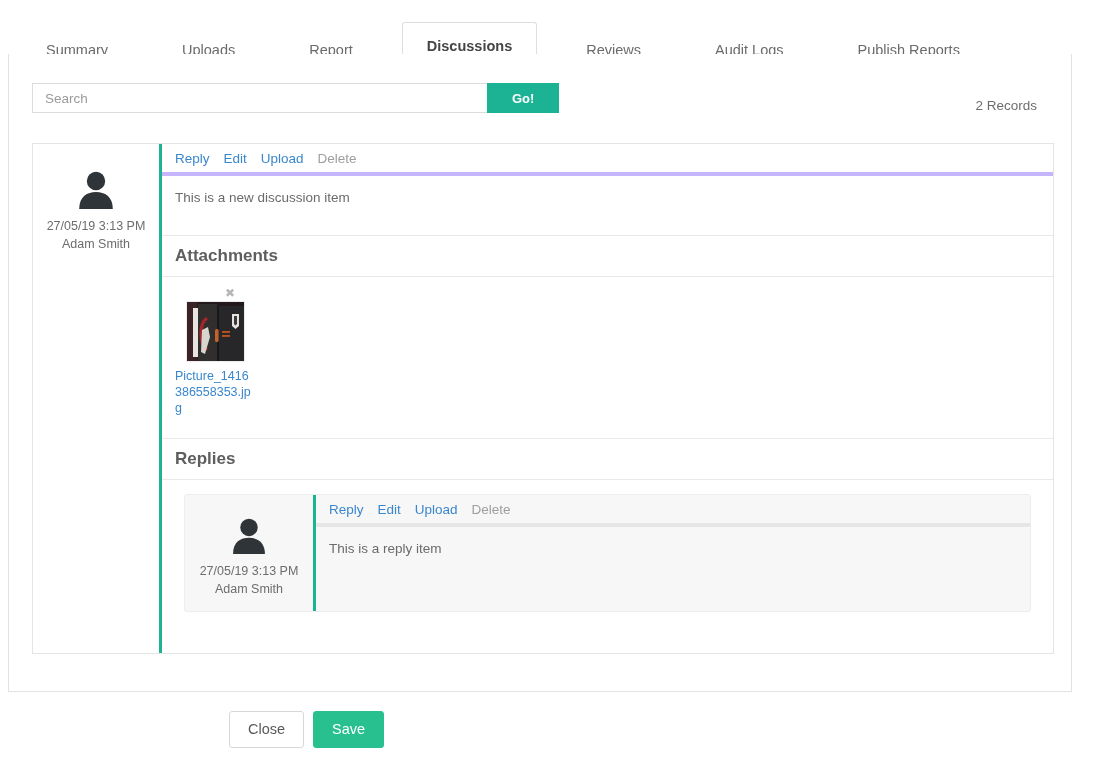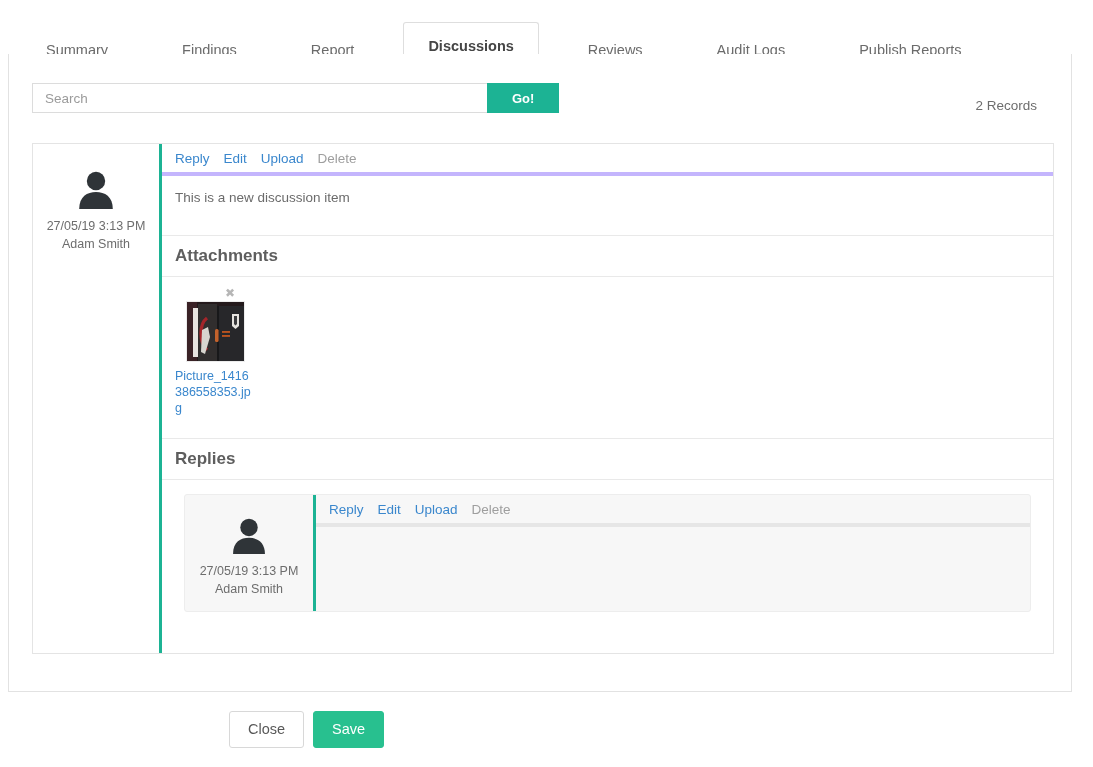--- a/index.html
+++ b/index.html
@@ -252,21 +252,21 @@
     color: #ffffff;
   }
 </style>
 </head>
 <body>
 
 <div class="page">
 
   <div class="tabs">
     <div class="tab"><span>Summary</span></div>
-    <div class="tab"><span>Findings</span></div>
+    <div class="tab"><span>Uploads</span></div>
     <div class="tab"><span>Report</span></div>
     <div class="tab active"><span>Discussions</span></div>
     <div class="tab"><span>Reviews</span></div>
     <div class="tab"><span>Audit Logs</span></div>
     <div class="tab"><span>Publish Reports</span></div>
   </div>
 
   <div class="panel">
 
     <div class="searchrow">
@@ -337,20 +337,21 @@
               <div class="meta-line">27/05/19 3:13 PM</div>
               <div class="meta-line">Adam Smith</div>
             </div>
             <div class="reply-right">
               <div class="actionbar">
                 <a class="alink">Reply</a>
                 <a class="alink">Edit</a>
                 <a class="alink">Upload</a>
                 <a class="alink disabled">Delete</a>
               </div>
+              <div class="msgbody">This is a reply item</div>
             </div>
           </div>
         </div>
 
       </div>
     </div>
   </div>
 
   <div class="footer">
     <button class="btn btn-close">Close</button>

